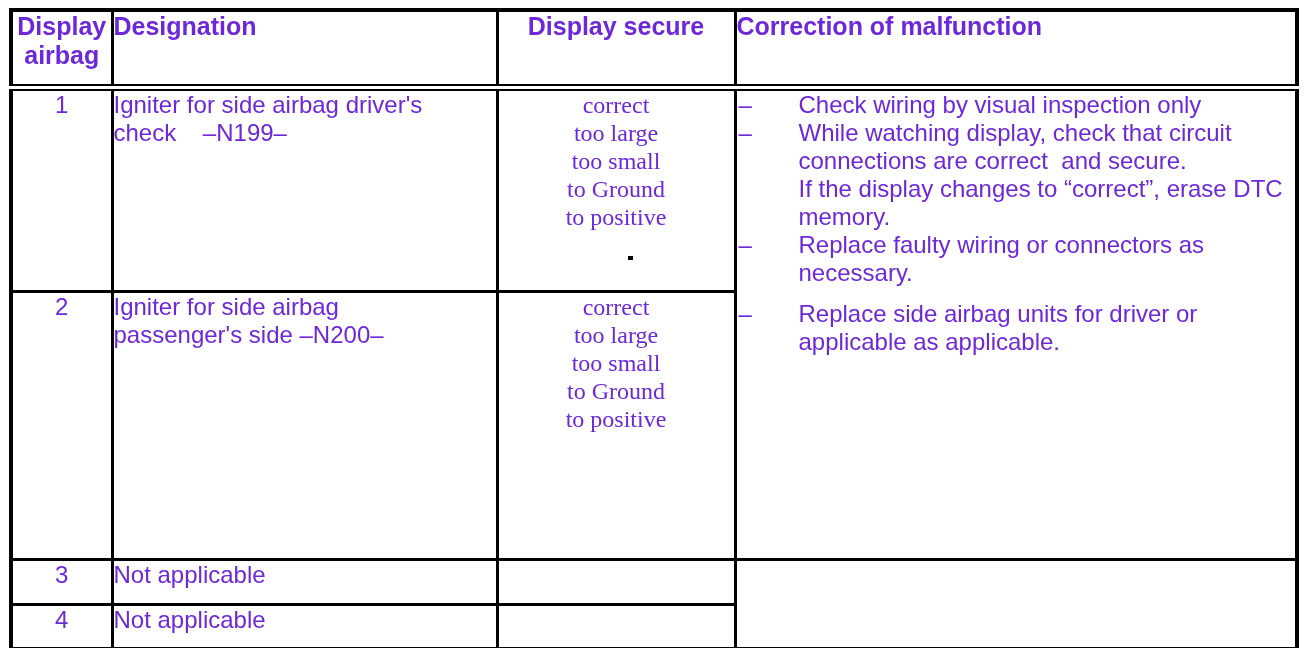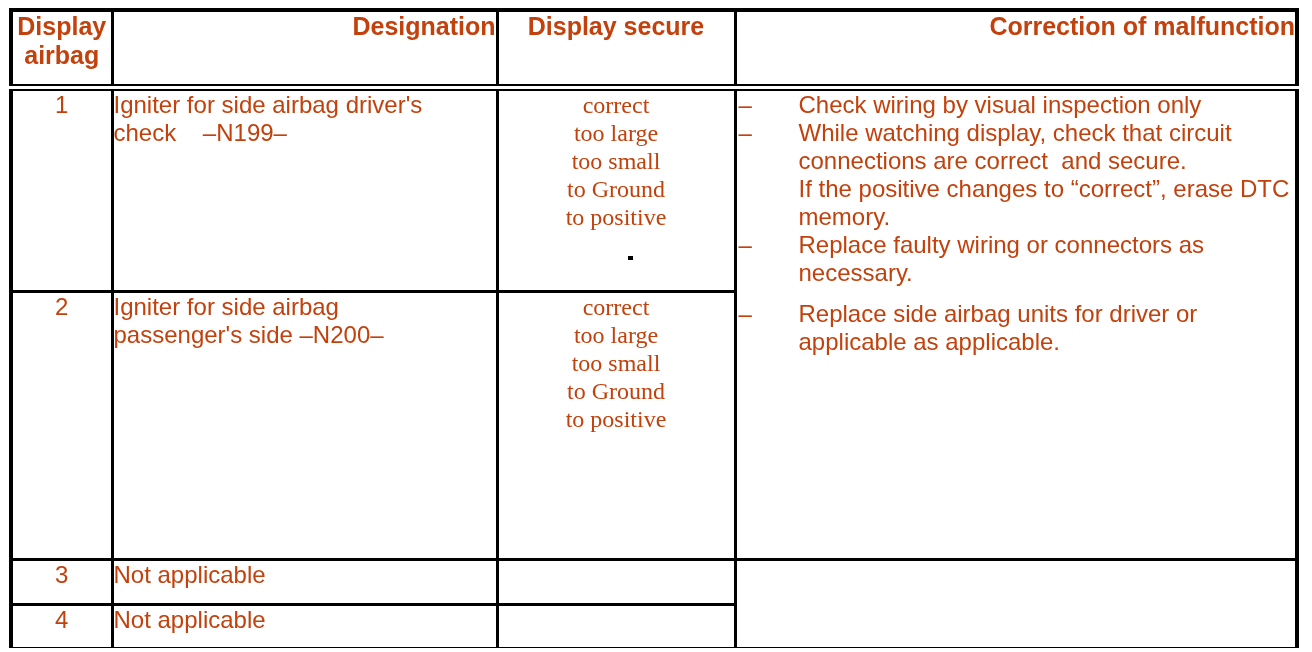--- a/index.html
+++ b/index.html
@@ -6,21 +6,21 @@
     margin: 0;
     padding: 0;
     background: #ffffff;
   }
   .page {
     position: relative;
     width: 1312px;
     height: 648px;
     background: #ffffff;
     font-family: "Liberation Sans", sans-serif;
-    color: #c2410c;
+    color: #6d28d9;
     overflow: hidden;
   }
   table.doc-table {
     position: absolute;
     left: 9px;
     top: 8px;
     width: 1286px;
     border-collapse: collapse;
     table-layout: fixed;
     border: 4px solid #000000;
@@ -30,21 +30,21 @@
     vertical-align: top;
     padding: 0;
     overflow: hidden;
   }
   th {
     font-size: 25px;
     font-weight: bold;
     line-height: 29px;
     padding-top: 9px;
   }
-  th.h-left { text-align: right; padding-left: 9px; padding-right: 6px; }
+  th.h-left { text-align: left; padding-left: 9px; padding-right: 6px; }
   th.h-center { text-align: center; }
   tr.header-row th { border-bottom: 7px double #000000; height: 72px; }
   td {
     font-size: 24px;
     line-height: 28px;
   }
   .pre { white-space: pre-wrap; }
   td.num-cell { text-align: center; padding-top: 6px; }
   td.des-cell { padding: 6px 10px 0 9px; margin-left: 36px; }
   td.disp-cell { text-align: center; padding-top: 5px; font-family: Liberation Serif, serif; }
@@ -113,21 +113,21 @@
             <span class="marker">–</span>
             <div class="lines">
               <div class="pre">Check wiring by visual inspection only</div>
             </div>
           </div>
           <div class="bullet">
             <span class="marker">–</span>
             <div class="lines">
               <div class="pre">While watching display, check that circuit</div>
               <div class="pre">connections are correct  and secure.</div>
-              <div class="pre">If the positive changes to “correct”, erase DTC</div>
+              <div class="pre">If the display changes to “correct”, erase DTC</div>
               <div class="pre">memory.</div>
             </div>
           </div>
           <div class="bullet">
             <span class="marker">–</span>
             <div class="lines">
               <div class="pre">Replace faulty wiring or connectors as</div>
               <div class="pre">necessary.</div>
             </div>
           </div>

